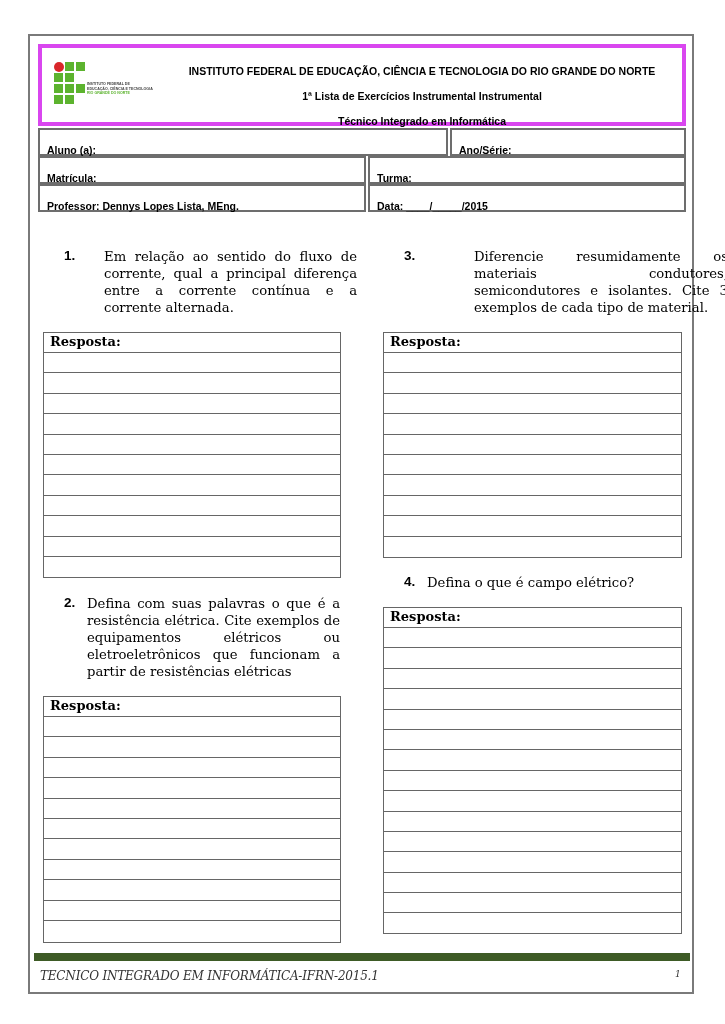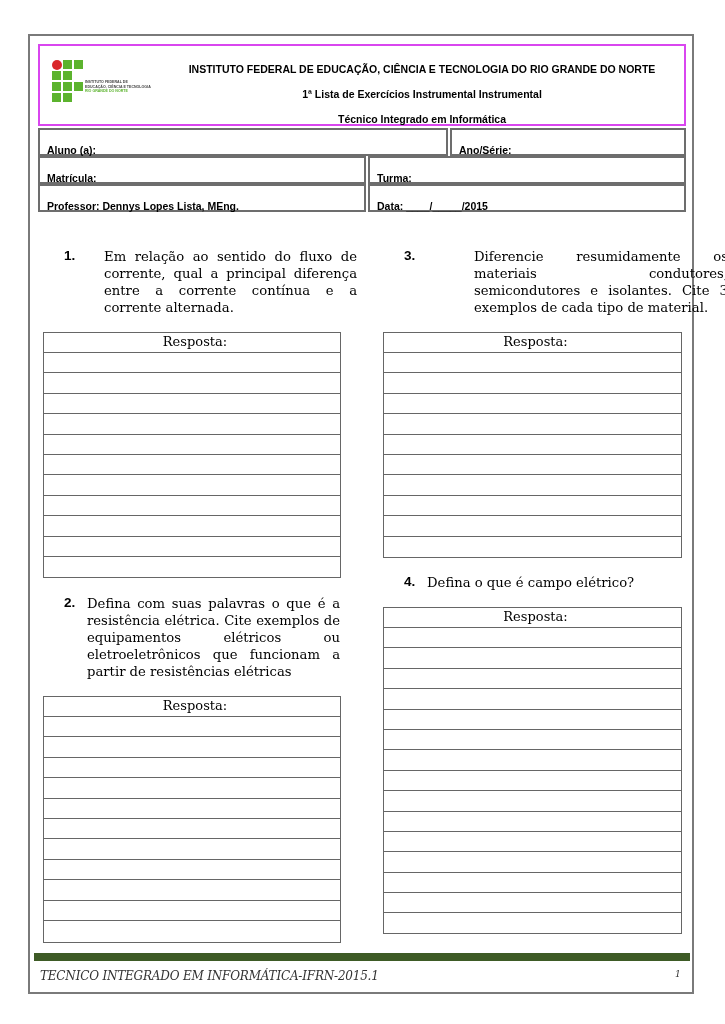--- a/index.html
+++ b/index.html
@@ -1,30 +1,30 @@
 <!DOCTYPE html>
 <html><head>
 <meta charset="utf-8">
 <style>
   html, body { margin:0; padding:0; background:#fff; }
   body { width:725px; height:1024px; position:relative; overflow:hidden; font-family:"Liberation Sans", sans-serif; color:#000; }
   .page-frame { position:absolute; left:28px; top:34px; width:666px; height:960px; border:2px solid #7a7a7a; box-sizing:border-box; }
   .hdr { position:absolute; left:38px; top:44px; width:648px; box-sizing:border-box; }
-  .hdr-top { position:absolute; left:0; top:0; width:648px; height:82px; border:2px solid #d946ef; box-sizing:border-box; }
+  .hdr-top { position:absolute; left:0; top:0; width:648px; height:82px; border:4px solid #d946ef; box-sizing:border-box; }
   .row { position:absolute; height:28px; border:2px solid #6d6d6d; box-sizing:border-box; font-weight:bold; font-size:10.5px; padding:14px 0 0 7px; }
   .h-line { position:absolute; left:0; width:100%; text-align:center; font-weight:bold; font-size:10.5px; }
   .logo { position:absolute; left:12px; top:14px; width:110px; height:42px; }
   .sq { position:absolute; width:9px; height:9px; background:#5cb32e; }
   .dot { position:absolute; width:10px; height:10px; border-radius:50%; background:#d9262a; }
   .logo-txt { position:absolute; left:33px; top:20px; font-size:3.6px; line-height:4.5px; font-weight:bold; color:#444; white-space:nowrap; }
   .logo-txt .g { color:#5cb32e; }
   .q { position:absolute; font-family:"DejaVu Serif", serif; font-size:13.2px; line-height:17px; text-align:justify; }
   .qnum { position:absolute; font-family:"Liberation Sans", sans-serif; font-weight:bold; font-size:13.5px; }
   .box { position:absolute; border:1px solid #666; box-sizing:border-box; }
-  .box .hd { height:20px; border-bottom:1px solid #666; font-family:"DejaVu Serif", serif; font-weight:normal; font-size:13px; padding:0 0 0 6px; line-height:18px; box-sizing:border-box;text-align:center; }
+  .box .hd { height:20px; border-bottom:1px solid #666; font-family:"DejaVu Serif", serif; font-weight:bold; font-size:13px; padding:0 0 0 6px; line-height:18px; box-sizing:border-box; }
   .box .ln { height:20.4px; border-bottom:1px solid #666; box-sizing:border-box; }
   .box .ln:last-child { border-bottom:none; }
   .footer-bar { position:absolute; left:34px; top:953px; width:656px; height:8px; background:#3e5b26; }
   .footer-txt { position:absolute; left:40px; top:969px; font-family:"DejaVu Serif", serif; font-style:italic; font-size:12px; color:#333; letter-spacing:-0.2px; }
   .footer-page { position:absolute; left:675px; top:969px; font-family:"DejaVu Serif", serif; font-style:italic; font-size:9px; color:#333; }
 </style>
 </head>
 <body>
 
 <div class="page-frame"></div>

